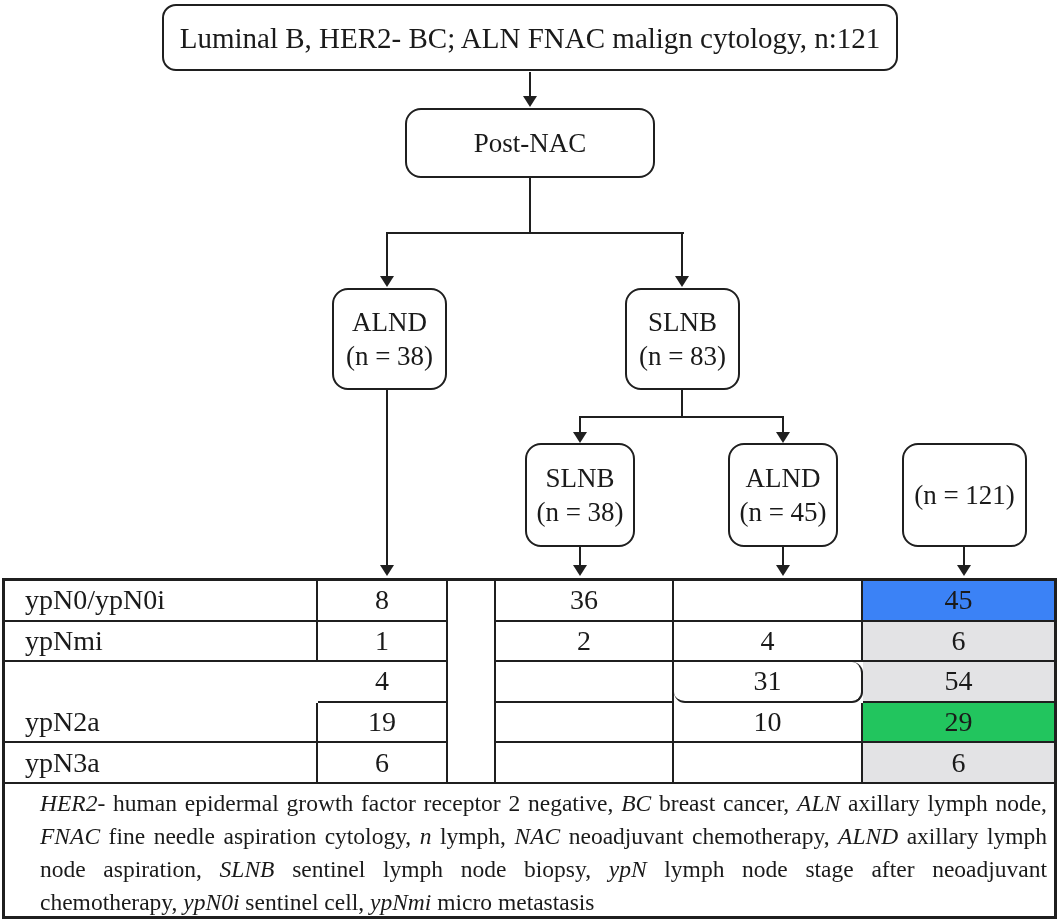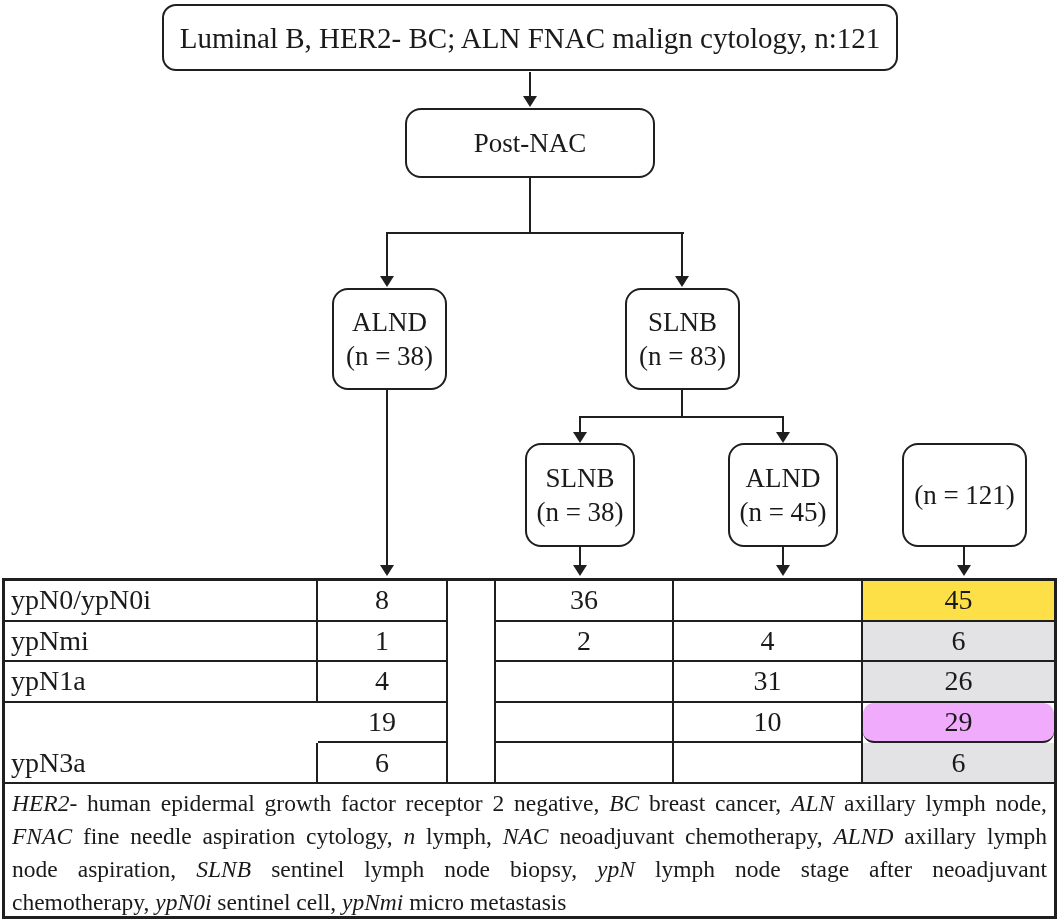--- a/index.html
+++ b/index.html
@@ -53,21 +53,21 @@
   }
   .cell {
     box-sizing:border-box;
     border-right:2px solid #1f1f1f;
     border-bottom:2px solid #1f1f1f;
     display:flex; align-items:center;
     font-size:28px;
     overflow:hidden;
   }
   .cell.lastcol { border-right:none; }
-  .cell.labelc  { justify-content:flex-start; padding-left:6px; }
+  .cell.labelc  { justify-content:flex-start; padding-left:20px; }
   .cell.valc    { justify-content:center; }
   .cell.spacerc { border-bottom:2px solid #1f1f1f; }
   .footnote {
     grid-column:1 / -1;
     box-sizing:border-box;
     padding:3px 7px 0 7px;
     font-size:23.5px;
     line-height:33px;
     text-align:justify;
   }
@@ -137,42 +137,42 @@
   <div class="vline" style="left:782px; top:547px; height:20px;"></div>
   <div class="ahead" style="left:776px; top:565px;"></div>
   <div class="vline" style="left:963px; top:547px; height:20px;"></div>
   <div class="ahead" style="left:957px; top:565px;"></div>
 
   <div class="datatable">
       <div class="cell labelc" style="grid-area: 1 / 1;">ypN0/ypN0i</div>
       <div class="cell valc" style="grid-area: 1 / 2;">8</div>
       <div class="cell valc" style="grid-area: 1 / 4;">36</div>
       <div class="cell valc" style="grid-area: 1 / 5;"></div>
-      <div class="cell valc lastcol" style="grid-area: 1 / 6; background: #fde047;">45</div>
+      <div class="cell valc lastcol" style="grid-area: 1 / 6; background: #3b82f6;">45</div>
       <div class="cell labelc" style="grid-area: 2 / 1;">ypNmi</div>
       <div class="cell valc" style="grid-area: 2 / 2;">1</div>
       <div class="cell valc" style="grid-area: 2 / 4;">2</div>
       <div class="cell valc" style="grid-area: 2 / 5;">4</div>
       <div class="cell valc lastcol" style="grid-area: 2 / 6; background: rgb(227, 227, 229);">6</div>
-      <div class="cell labelc" style="grid-area: 3 / 1;">ypN1a</div>
       <div class="cell valc" style="grid-area: 3 / 2;">4</div>
       <div class="cell valc" style="grid-area: 3 / 4;"></div>
-      <div class="cell valc" style="grid-area: 3 / 5;">31</div>
-      <div class="cell valc lastcol" style="grid-area: 3 / 6; background: rgb(227, 227, 229);">26</div>
+      <div class="cell valc" style="grid-area: 3 / 5; border-radius: 11px;">31</div>
+      <div class="cell valc lastcol" style="grid-area: 3 / 6; background: rgb(227, 227, 229);">54</div>
+      <div class="cell labelc" style="grid-area: 4 / 1;">ypN2a</div>
       <div class="cell valc" style="grid-area: 4 / 2;">19</div>
       <div class="cell valc" style="grid-area: 4 / 4;"></div>
       <div class="cell valc" style="grid-area: 4 / 5;">10</div>
-      <div class="cell valc lastcol" style="grid-area: 4 / 6; background: #f0abfc; border-radius: 11px;">29</div>
+      <div class="cell valc lastcol" style="grid-area: 4 / 6; background: #22c55e;">29</div>
       <div class="cell labelc" style="grid-area: 5 / 1;">ypN3a</div>
       <div class="cell valc" style="grid-area: 5 / 2;">6</div>
       <div class="cell valc" style="grid-area: 5 / 4;"></div>
       <div class="cell valc" style="grid-area: 5 / 5;"></div>
       <div class="cell valc lastcol" style="grid-area: 5 / 6; background: rgb(227, 227, 229);">6</div>
       <div class="cell spacerc" style="grid-area: 1 / 3 / span 5;"></div>
-      <div class="footnote" style="grid-area: 6 / 1 / auto / -1;">
+      <div class="footnote" style="grid-area: 6 / 1 / auto / -1; margin-left: 28px;">
         <div class="fline"><span class="it">HER2-</span><span> human epidermal growth factor receptor 2 negative, </span><span class="it">BC</span><span> breast cancer, </span><span class="it">ALN</span><span> axillary lymph node,</span></div>
         <div class="fline"><span class="it">FNAC</span><span> fine needle aspiration cytology, </span><span class="it">n</span><span> lymph, </span><span class="it">NAC</span><span> neoadjuvant chemotherapy, </span><span class="it">ALND</span><span> axillary lymph</span></div>
         <div class="fline"><span>node aspiration, </span><span class="it">SLNB</span><span> sentinel lymph node biopsy, </span><span class="it">ypN</span><span> lymph node stage after neoadjuvant</span></div>
         <div class="fline last"><span>chemotherapy, </span><span class="it">ypN0i</span><span> sentinel cell, </span><span class="it">ypNmi</span><span> micro metastasis</span></div>
       </div>
     </div>
 
 </div>
 
 </body></html>

